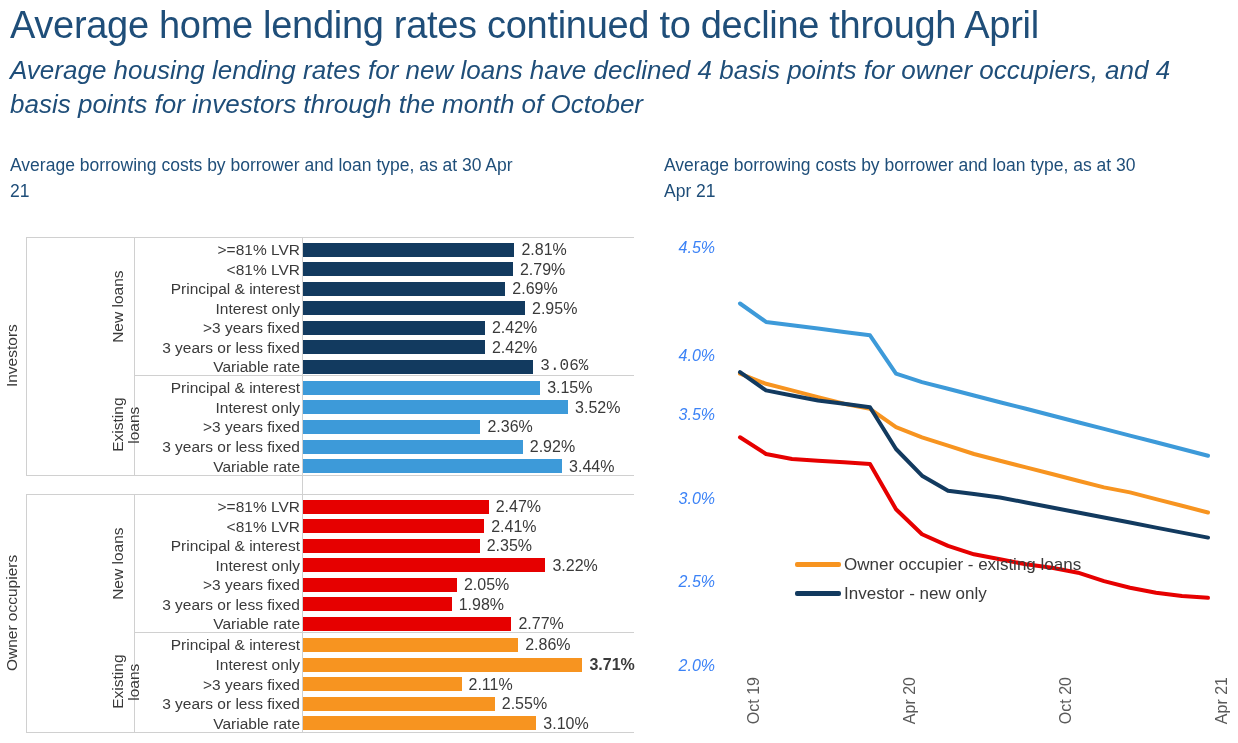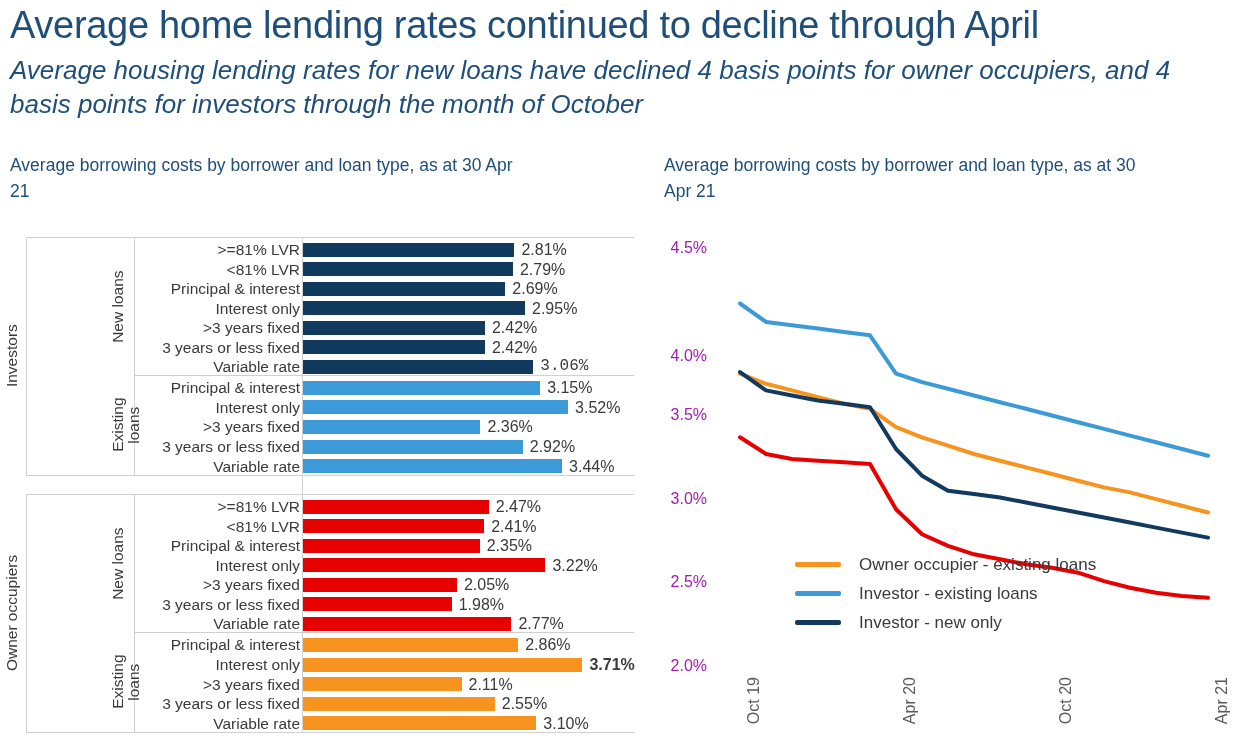--- a/index.html
+++ b/index.html
@@ -48,31 +48,31 @@
 
   .grp-label {
     position:absolute; font-size:15.5px; color:#3A3A3A;
     writing-mode:vertical-rl; transform:rotate(180deg);
     text-align:center; white-space:pre-line; line-height:1.05;
   }
 
   
   .line-chart { position:absolute; left:655px; top:225px; width:583px; height:518px; }
   .ytick {
-    position:absolute; left:0px; width:52px; text-align:right;
-    font-size:16px; color:#a21caf;
+    position:absolute; left:8px; width:52px; text-align:right;
+    font-size:16px; color:#3b82f6;font-style:italic;
   }
   .xtick {
     position:absolute; font-size:16px; color:#5A5A5A;
     writing-mode:vertical-rl; transform:rotate(180deg); white-space:nowrap;
   }
   .legend { position:absolute; left:140px; top:325px; }
   .legend-item { display:flex; align-items:center; height:29px; }
   .legend-swatch { width:46px; height:5px; border-radius:2px; flex:0 0 auto; }
-  .legend-text { font-size:17px; color:#3A3A3A; margin-left:18px; white-space:nowrap; }
+  .legend-text { font-size:17px; color:#3A3A3A; margin-left:3px; white-space:nowrap; }
 
   svg { display:block; }
 </style>
 </head>
 <body>
 
 <div class="page">
 
   <div class="main-title">Average home lending rates continued to decline through April</div>
   <div class="sub-title">Average housing lending rates for new loans have declined 4 basis points for owner occupiers, and 4 basis points for investors through the month of October</div>
@@ -240,23 +240,19 @@
       <div class="xtick" style="left: 90px; top: 452px;">Oct 19</div>
       <div class="xtick" style="left: 246px; top: 452px;">Apr 20</div>
       <div class="xtick" style="left: 402px; top: 452px;">Oct 20</div>
       <div class="xtick" style="left: 558px; top: 452px;">Apr 21</div>
       <div class="legend">
         <div class="legend-item">
           <span class="legend-swatch" style="background: rgb(247, 148, 32);"></span>
           <span class="legend-text">Owner occupier - existing loans</span>
         </div>
         <div class="legend-item">
-          <span class="legend-swatch" style="background: rgb(61, 154, 217);"></span>
-          <span class="legend-text">Investor - existing loans</span>
-        </div>
-        <div class="legend-item">
           <span class="legend-swatch" style="background: rgb(18, 58, 95);"></span>
           <span class="legend-text">Investor - new only</span>
         </div>
       </div>
     </div>
 
 </div>
 
 </body></html>

